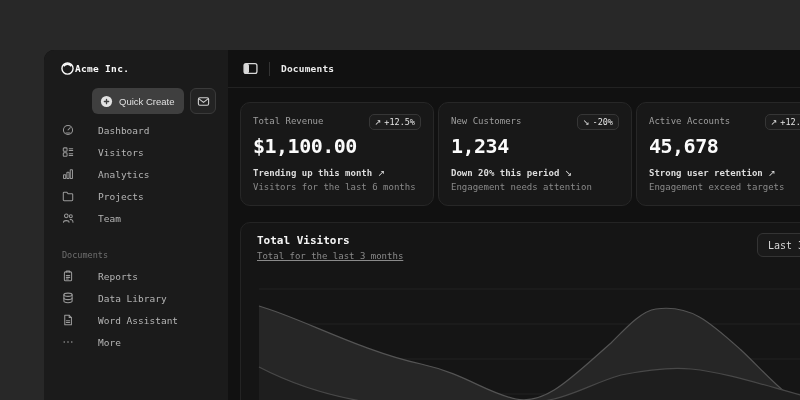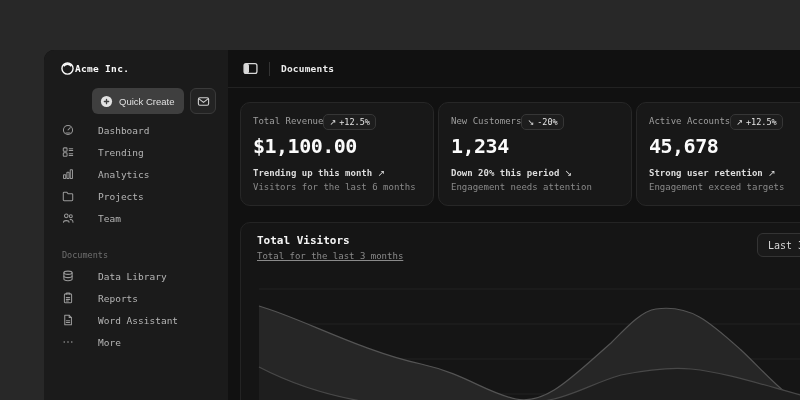--- a/index.html
+++ b/index.html
@@ -32,21 +32,21 @@
   header.topbar { height:38px; flex:none; display:flex; align-items:center; padding:0 15px;
                   border-bottom:1px solid #222222; }
   .toggle-btn { background:none; border:none; padding:0; color:#d8d8d8; display:flex; cursor:pointer; }
   .vsep { width:1px; height:14px; background:#333; margin:0 11px; }
   .page-title { font-size:9.5px; font-weight:bold; color:#ececec; letter-spacing:.2px; }
 
   .content { padding:14px 12px; }
   .cards-row { display:flex; gap:4px; }
   .stat-card { width:194px; flex:none; height:104px; background:#181818; border:1px solid #272727;
                border-radius:10px; padding:11px 12px; position:relative; }
-  .stat-top { display:flex; align-items:flex-start; justify-content:flex-start; }
+  .stat-top { display:flex; align-items:flex-start; justify-content:space-between; }
   .stat-label { font-size:9px; color:#9e9e9e; padding-top:2px; }
   .badge { display:flex; align-items:center; gap:3px; border:1px solid #363636; border-radius:5px;
            padding:2px 5px; font-size:8.5px; color:#e5e5e5; background:#1d1d1d; }
   .badge .tr { font-family:"DejaVu Sans", sans-serif; font-size:8px; }
   .stat-value { margin-top:4px; font-size:20px; font-weight:bold; color:#fbfbfb; letter-spacing:-.5px; }
   .stat-foot1 { margin-top:10px; font-size:9px; font-weight:bold; color:#dcdcdc; }
   .stat-foot1 .tr { font-family:"DejaVu Sans", sans-serif; font-weight:normal; }
   .stat-foot2 { margin-top:4px; font-size:9px; color:#8a8a8a; }
 
   
@@ -100,21 +100,21 @@
               <path d="M4.5 10.4 h5"></path>
           </svg>
           <span>Dashboard</span>
         </div>
         <div class="nav-item">
           <svg width="12" height="12" viewBox="0 0 14 14" fill="none" stroke="currentColor" stroke-width="1.2" stroke-linecap="round">
             <rect x="1.5" y="2.2" width="4.4" height="4" rx="1"></rect>
             <rect x="1.5" y="8" width="4.4" height="4" rx="1"></rect>
             <path d="M8.4 3.2 h4.1 M8.4 5.2 h4.1 M8.4 9 h4.1 M8.4 11 h4.1"></path>
           </svg>
-          <span>Trending</span>
+          <span>Visitors</span>
         </div>
         <div class="nav-item">
           <svg width="12" height="12" viewBox="0 0 14 14" fill="none" stroke="currentColor" stroke-width="1.2" stroke-linejoin="round">
             <rect x="1.8" y="8" width="2.6" height="4.2" rx=".5"></rect>
             <rect x="5.7" y="5" width="2.6" height="7.2" rx=".5"></rect>
             <rect x="9.6" y="2" width="2.6" height="10.2" rx=".5"></rect>
           </svg>
           <span>Analytics</span>
         </div>
         <div class="nav-item">
@@ -131,34 +131,34 @@
               <path d="M9.6 8.9 c2.3-.3 3.2 1.3 3.2 3.1"></path>
           </svg>
           <span>Team</span>
         </div>
       </nav>
 
       <div class="section-label">Documents</div>
 
       <nav class="navlist">
         <div class="nav-item">
-          <svg width="12" height="12" viewBox="0 0 14 14" fill="none" stroke="currentColor" stroke-width="1.2" stroke-linecap="round">
-            <ellipse cx="7" cy="3.2" rx="4.8" ry="1.9"></ellipse>
-            <path d="M2.2 3.2 v7.4 c0 1.05 2.15 1.9 4.8 1.9 s4.8-.85 4.8-1.9 v-7.4"></path>
-            <path d="M2.2 7 c0 1.05 2.15 1.9 4.8 1.9 s4.8-.85 4.8-1.9"></path>
-          </svg>
-          <span>Data Library</span>
-        </div>
-        <div class="nav-item">
           <svg width="12" height="12" viewBox="0 0 14 14" fill="none" stroke="currentColor" stroke-width="1.2" stroke-linecap="round" stroke-linejoin="round">
             <rect x="2.8" y="2.2" width="8.4" height="10.3" rx="1.2"></rect>
             <path d="M5.2 2.2 v-1 h3.6 v1"></path>
             <path d="M5 6.4 h4 M5 8.6 h4 M5 10.6 h2.4"></path>
           </svg>
           <span>Reports</span>
+        </div>
+        <div class="nav-item">
+          <svg width="12" height="12" viewBox="0 0 14 14" fill="none" stroke="currentColor" stroke-width="1.2" stroke-linecap="round">
+            <ellipse cx="7" cy="3.2" rx="4.8" ry="1.9"></ellipse>
+            <path d="M2.2 3.2 v7.4 c0 1.05 2.15 1.9 4.8 1.9 s4.8-.85 4.8-1.9 v-7.4"></path>
+            <path d="M2.2 7 c0 1.05 2.15 1.9 4.8 1.9 s4.8-.85 4.8-1.9"></path>
+          </svg>
+          <span>Data Library</span>
         </div>
         <div class="nav-item">
           <svg width="12" height="12" viewBox="0 0 14 14" fill="none" stroke="currentColor" stroke-width="1.2" stroke-linecap="round" stroke-linejoin="round">
             <path d="M3.2 1.5 h5.2 l2.6 2.6 v8.4 h-7.8 z"></path>
             <path d="M8.4 1.5 v2.6 h2.6"></path>
             <path d="M5 8 h4 M5 10 h4"></path>
           </svg>
           <span>Word Assistant</span>
         </div>
         <div class="nav-item">

